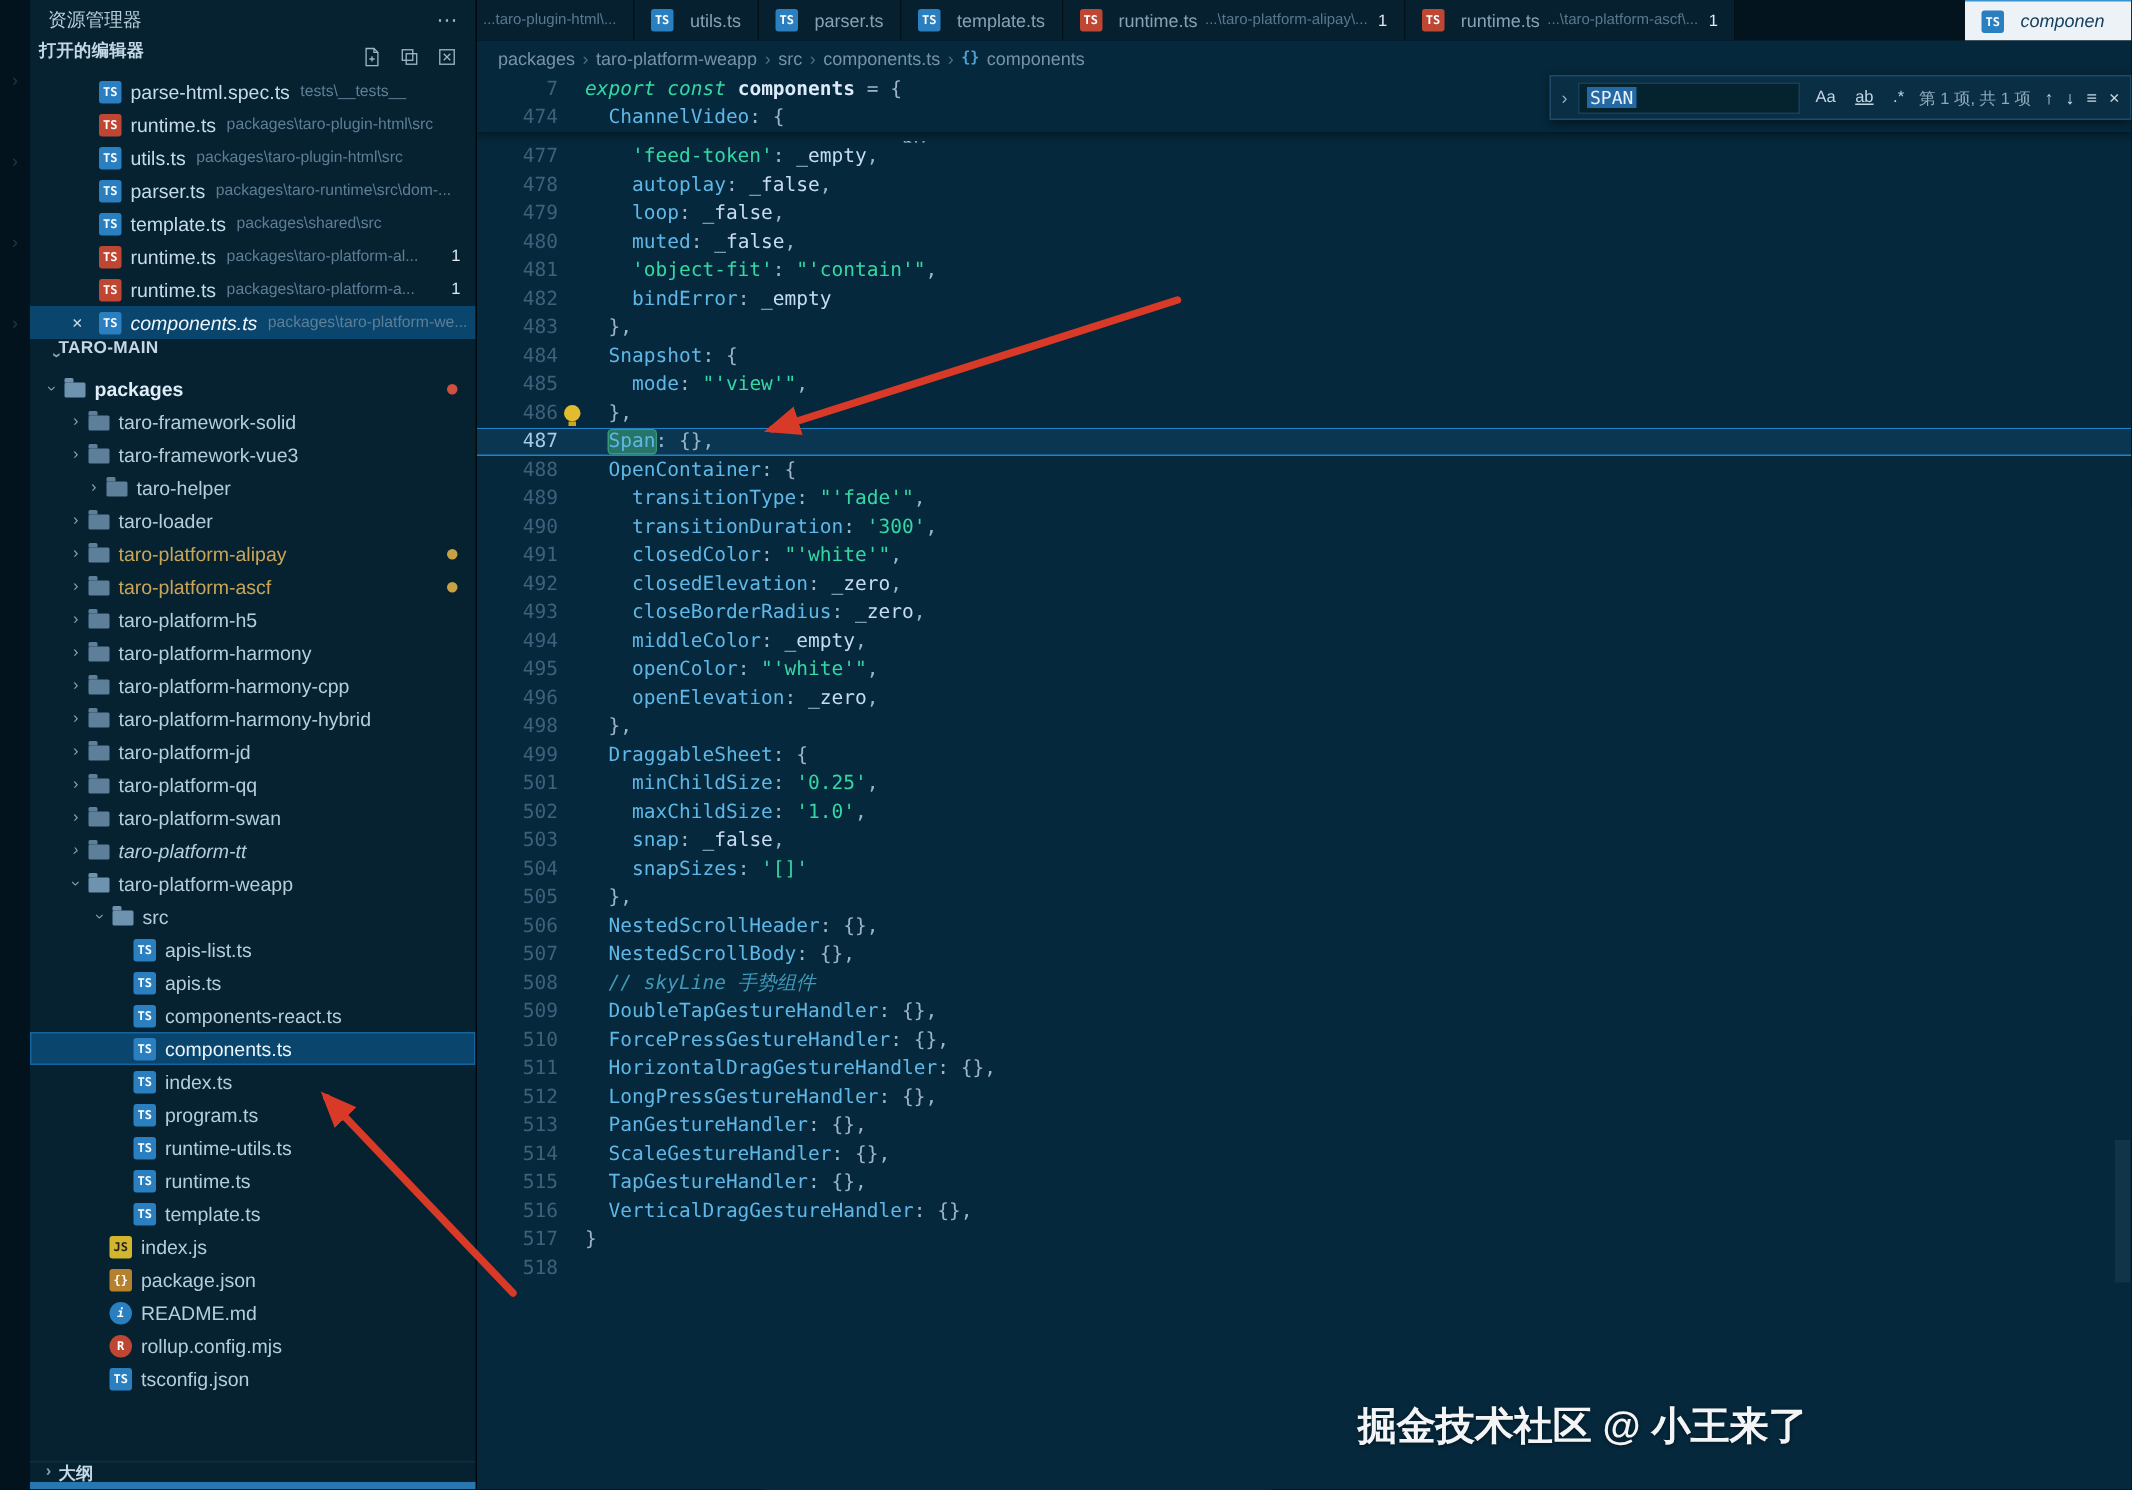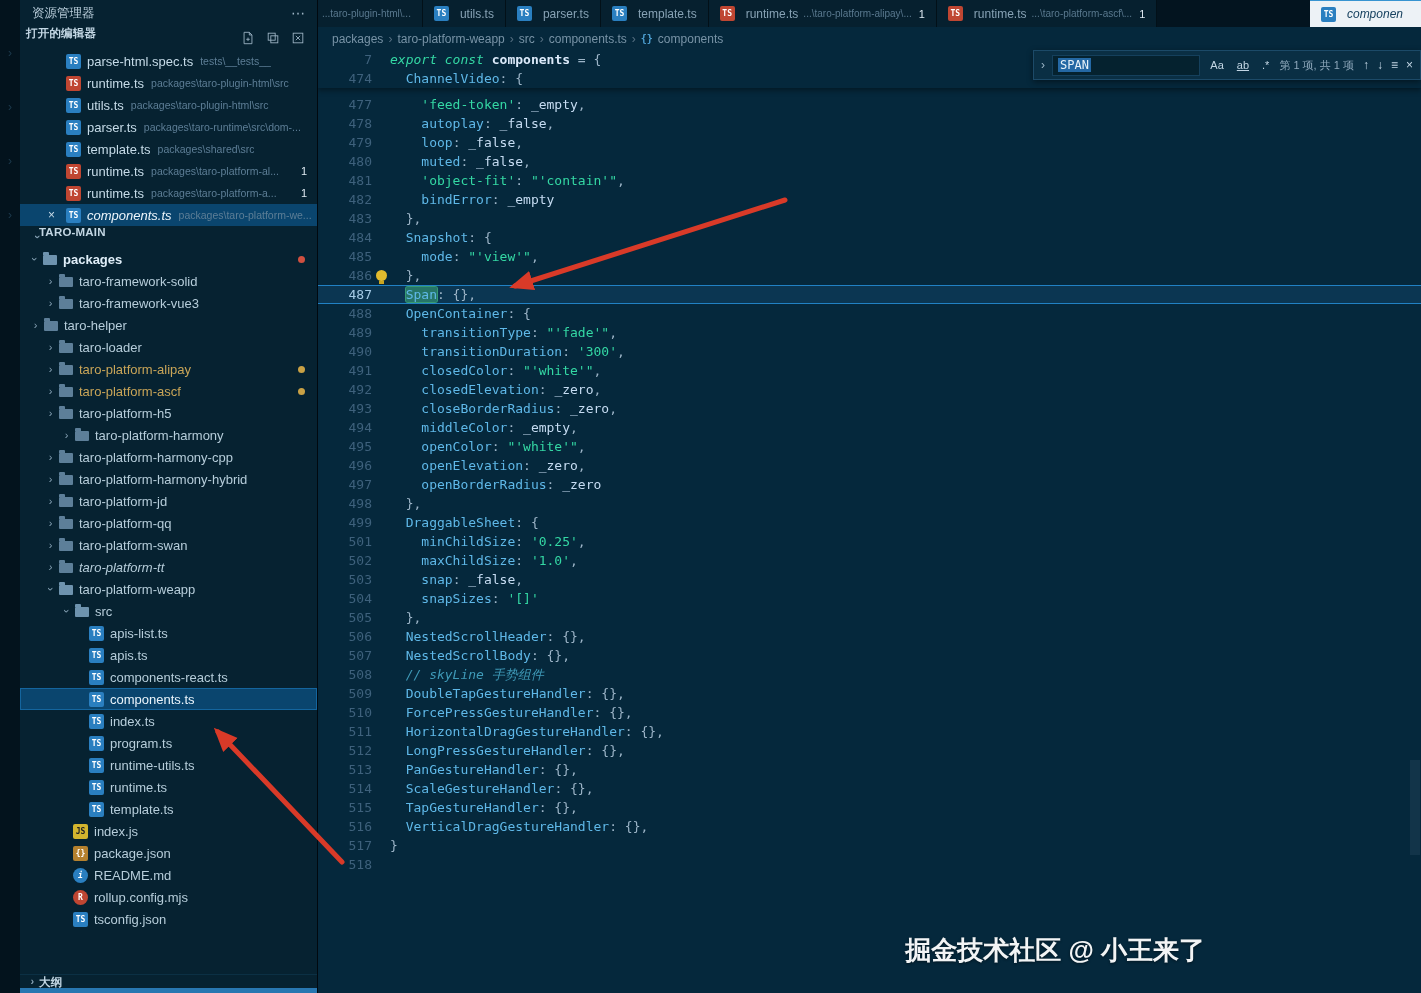--- a/index.html
+++ b/index.html
@@ -205,21 +205,21 @@
         <div class="trow" style="padding-left: 24px;">
           <span class="tw"></span>
           <span class="fold"></span>
           <span class="tlabel">taro-framework-solid</span>
         </div>
         <div class="trow" style="padding-left: 24px;">
           <span class="tw"></span>
           <span class="fold"></span>
           <span class="tlabel">taro-framework-vue3</span>
         </div>
-        <div class="trow" style="padding-left: 9px;">
+        <div class="trow" style="padding-left: 36px;">
           <span class="tw"></span>
           <span class="fold"></span>
           <span class="tlabel">taro-helper</span>
         </div>
         <div class="trow" style="padding-left: 24px;">
           <span class="tw"></span>
           <span class="fold"></span>
           <span class="tlabel">taro-loader</span>
         </div>
         <div class="trow" style="padding-left: 24px;">
@@ -232,21 +232,21 @@
           <span class="tw"></span>
           <span class="fold"></span>
           <span class="tlabel mod">taro-platform-ascf</span>
           <span class="dot orange"></span>
         </div>
         <div class="trow" style="padding-left: 24px;">
           <span class="tw"></span>
           <span class="fold"></span>
           <span class="tlabel">taro-platform-h5</span>
         </div>
-        <div class="trow" style="padding-left: 24px; margin-left: 16px;">
+        <div class="trow" style="padding-left: 24px;">
           <span class="tw"></span>
           <span class="fold"></span>
           <span class="tlabel">taro-platform-harmony</span>
         </div>
         <div class="trow" style="padding-left: 24px;">
           <span class="tw"></span>
           <span class="fold"></span>
           <span class="tlabel">taro-platform-harmony-cpp</span>
         </div>
         <div class="trow" style="padding-left: 24px;">
@@ -428,21 +428,20 @@
           <div class="crow current"><span class="gut">487</span><span class="ctext"><span class="b">  </span><span class="p m">Span</span><span class="b">: {},</span></span></div>
           <div class="crow"><span class="gut">488</span><span class="ctext"><span class="p">  OpenContainer</span><span class="b">: {</span></span></div>
           <div class="crow"><span class="gut">489</span><span class="ctext"><span class="p">    transitionType</span><span class="b">: </span><span class="s">"'fade'"</span><span class="b">,</span></span></div>
           <div class="crow"><span class="gut">490</span><span class="ctext"><span class="p">    transitionDuration</span><span class="b">: </span><span class="s">'300'</span><span class="b">,</span></span></div>
           <div class="crow"><span class="gut">491</span><span class="ctext"><span class="p">    closedColor</span><span class="b">: </span><span class="s">"'white'"</span><span class="b">,</span></span></div>
           <div class="crow"><span class="gut">492</span><span class="ctext"><span class="p">    closedElevation</span><span class="b">: </span><span class="i">_zero</span><span class="b">,</span></span></div>
           <div class="crow"><span class="gut">493</span><span class="ctext"><span class="p">    closeBorderRadius</span><span class="b">: </span><span class="i">_zero</span><span class="b">,</span></span></div>
           <div class="crow"><span class="gut">494</span><span class="ctext"><span class="p">    middleColor</span><span class="b">: </span><span class="i">_empty</span><span class="b">,</span></span></div>
           <div class="crow"><span class="gut">495</span><span class="ctext"><span class="p">    openColor</span><span class="b">: </span><span class="s">"'white'"</span><span class="b">,</span></span></div>
           <div class="crow"><span class="gut">496</span><span class="ctext"><span class="p">    openElevation</span><span class="b">: </span><span class="i">_zero</span><span class="b">,</span></span></div>
-          <div class="crow"><span class="gut">497</span><span class="ctext"><span class="p">    openBorderRadius</span><span class="b">: </span><span class="i">_zero</span></span></div>
           <div class="crow"><span class="gut">498</span><span class="ctext"><span class="b">  },</span></span></div>
           <div class="crow"><span class="gut">499</span><span class="ctext"><span class="p">  DraggableSheet</span><span class="b">: {</span></span></div>
           <div class="crow"><span class="gut">501</span><span class="ctext"><span class="p">    minChildSize</span><span class="b">: </span><span class="s">'0.25'</span><span class="b">,</span></span></div>
           <div class="crow"><span class="gut">502</span><span class="ctext"><span class="p">    maxChildSize</span><span class="b">: </span><span class="s">'1.0'</span><span class="b">,</span></span></div>
           <div class="crow"><span class="gut">503</span><span class="ctext"><span class="p">    snap</span><span class="b">: </span><span class="i">_false</span><span class="b">,</span></span></div>
           <div class="crow"><span class="gut">504</span><span class="ctext"><span class="p">    snapSizes</span><span class="b">: </span><span class="s">'[]'</span></span></div>
           <div class="crow"><span class="gut">505</span><span class="ctext"><span class="b">  },</span></span></div>
           <div class="crow"><span class="gut">506</span><span class="ctext"><span class="p">  NestedScrollHeader</span><span class="b">: {},</span></span></div>
           <div class="crow"><span class="gut">507</span><span class="ctext"><span class="p">  NestedScrollBody</span><span class="b">: {},</span></span></div>
           <div class="crow"><span class="gut">508</span><span class="ctext"><span class="c">  // skyLine 手势组件</span></span></div>

